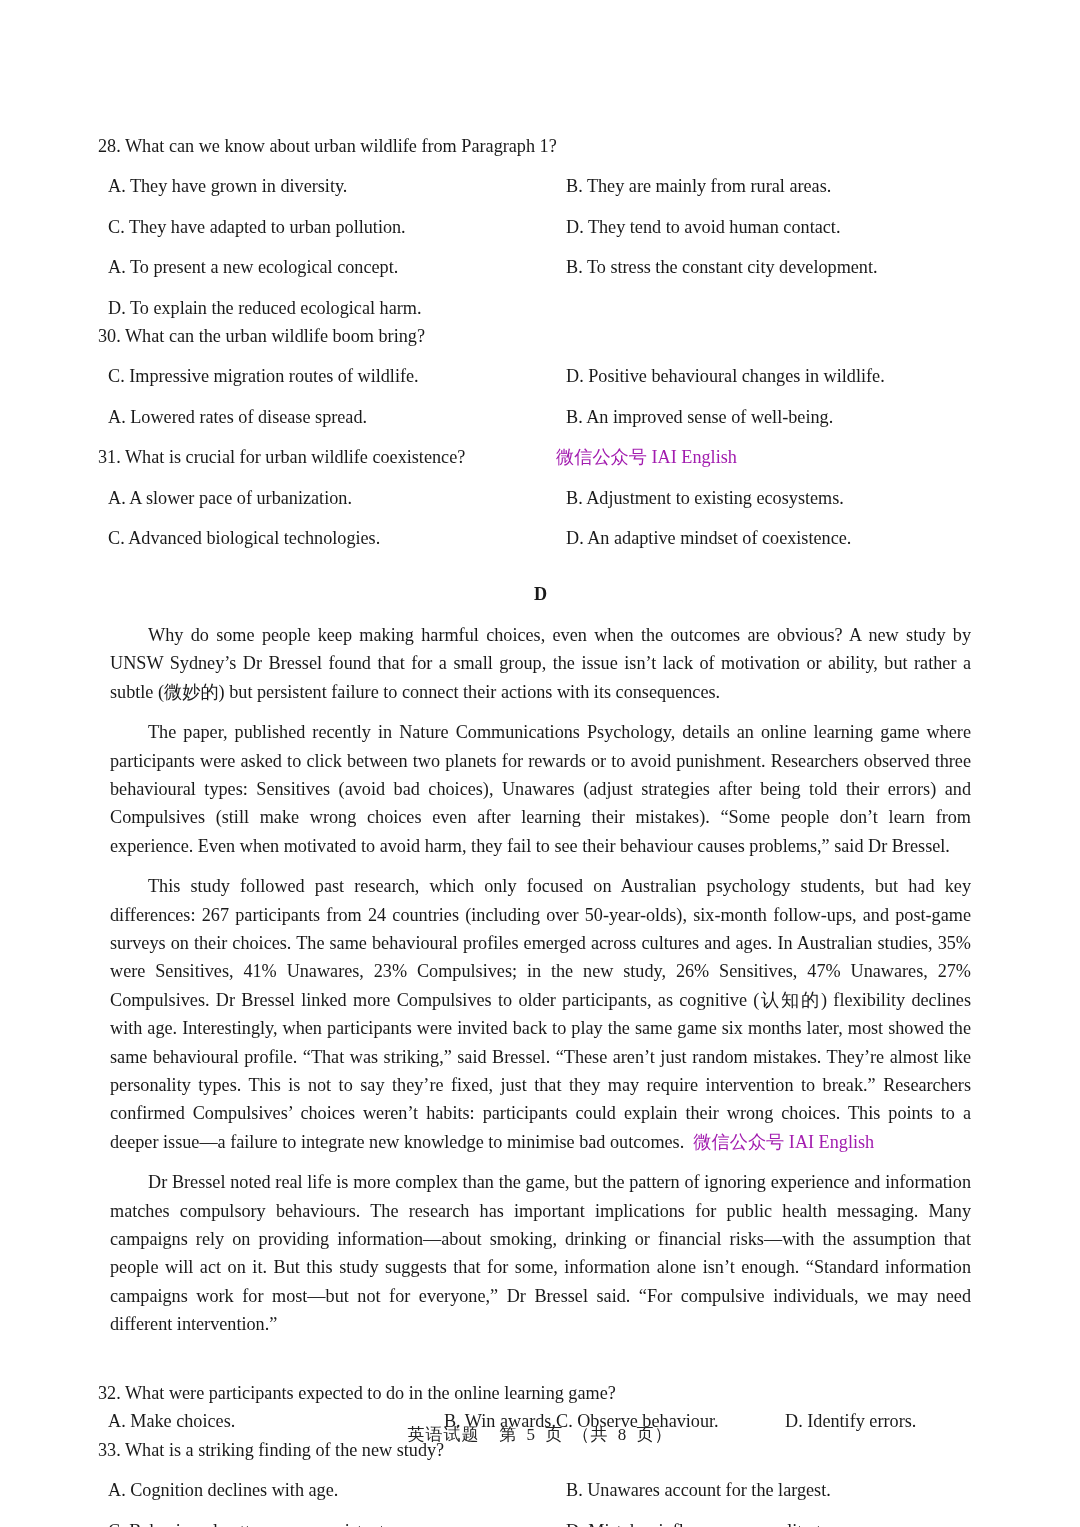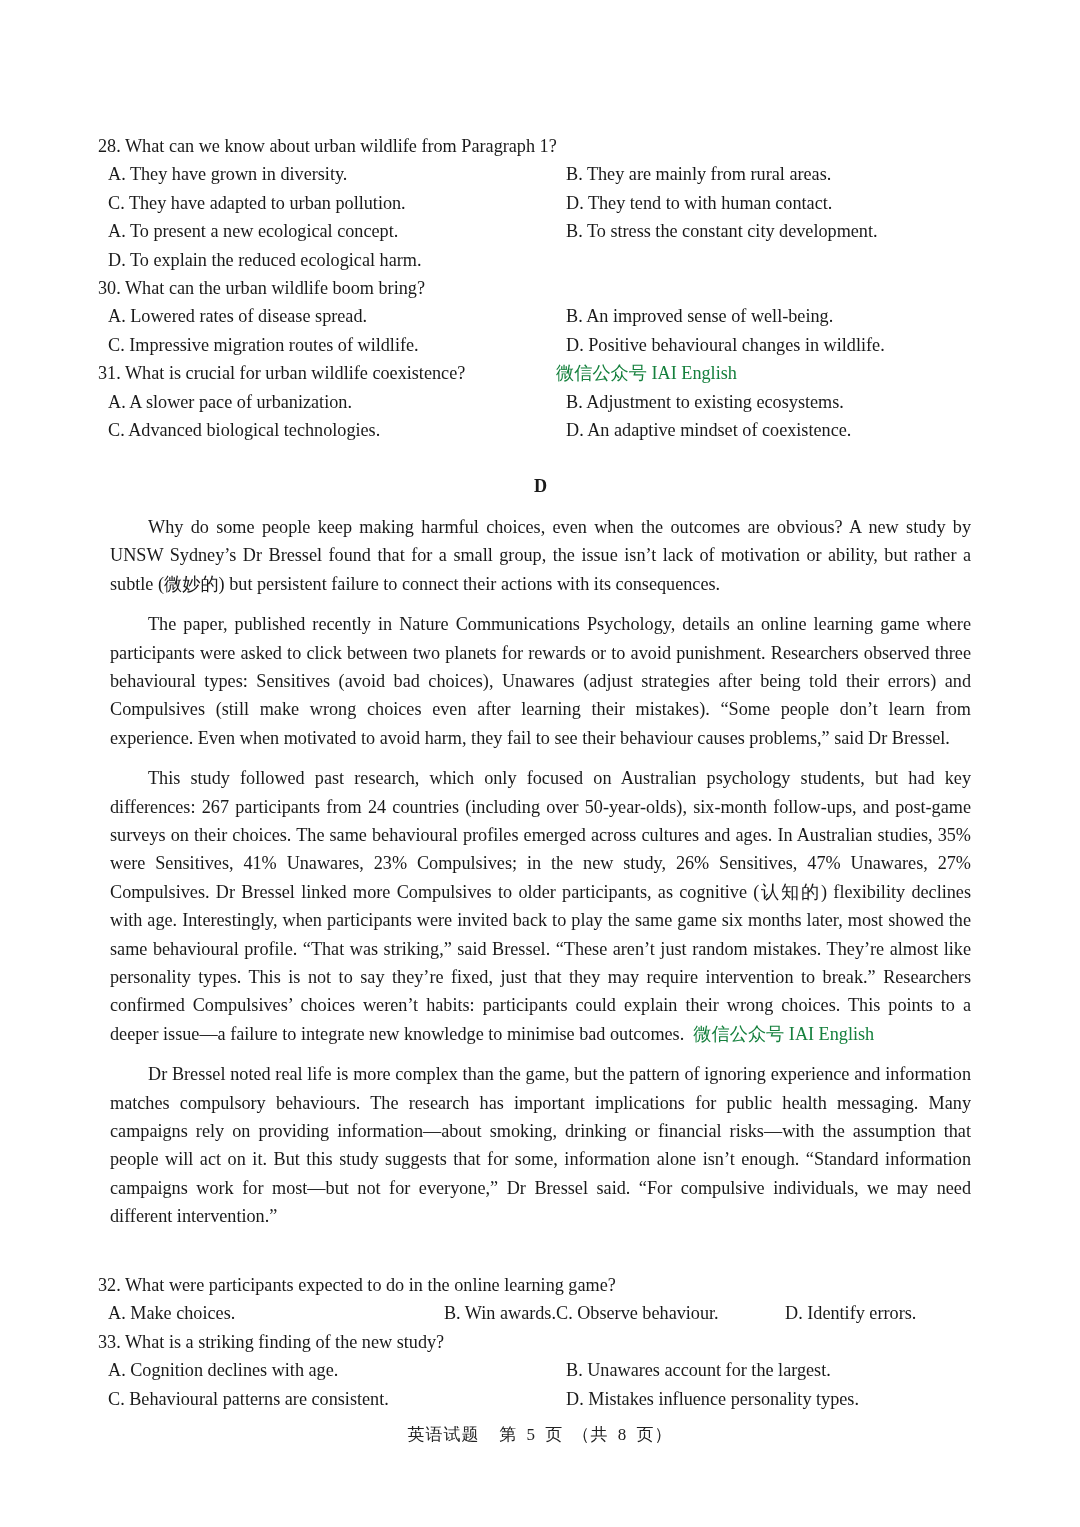--- a/index.html
+++ b/index.html
@@ -4,76 +4,76 @@
 <style>
   html, body { margin: 0; padding: 0; background: #ffffff; }
   body {
     width: 1080px; height: 1527px; position: relative; overflow: hidden;
     font-family: "Liberation Serif", "DejaVu Serif", serif;
     color: #1a1a1a;
   }
   .page { position: absolute; left: 98px; top: 132px; width: 885px; }
   .line { font-size: 18.2px; line-height: 28.4px; white-space: nowrap; }
   .q { }
-  .opts2 { display: flex; font-size: 18.2px; line-height: 28.4px; white-space: nowrap; }
+  .opts2 { display: flex; font-size: 18.2px; line-height: 28.4px; white-space: nowrap; margin-top: 12px; }
   .opts2 .o { padding-left: 10px; }
   .opts2 .col1 { width: 448px; }
   .opts4 { display: flex; font-size: 18.2px; line-height: 28.4px; white-space: nowrap; }
   .opts4 .o { padding-left: 10px; }
   .opts4 .c1 { width: 219px; }
   .opts4 .c2 { width: 229px; padding-left: 0; text-align: right; }
   .opts4 .c3 { width: 229px; padding-left: 0; }
   .opts4 .c4 { padding-left: 0; }
   .section-letter { text-align: center; font-weight: bold; font-size: 18.2px; line-height: 28.4px; margin-top: 28px; }
   .para { font-size: 18.2px; line-height: 28.4px; text-align: justify; text-indent: 38px; margin: 12px; }
   .gap { height: 28.4px; }
   .footer {
     position: absolute; top: 1423px; left: 0; width: 1080px; text-align: center;
     font-size: 17px; letter-spacing: 1px; color: #222;
   }
   .footer span { margin: 10px 2px; }
-  .wx { color: #15803d; }
+  .wx { color: #a21caf; }
 </style>
 </head>
 <body>
 
 <div class="page">
 
   <div class="line q">
     <span>28.</span>
     <span>What can we know about urban wildlife from Paragraph 1?</span>
   </div>
   <div class="opts2">
     <div class="o col1">A. They have grown in diversity.</div>
     <div class="o">B. They are mainly from rural areas.</div>
   </div>
   <div class="opts2">
     <div class="o col1">C. They have adapted to urban pollution.</div>
-    <div class="o">D. They tend to with human contact.</div>
+    <div class="o">D. They tend to avoid human contact.</div>
   </div>
 
   <div class="opts2">
     <div class="o col1">A. To present a new ecological concept.</div>
     <div class="o">B. To stress the constant city development.</div>
   </div>
   <div class="opts2">
     <div class="o">D. To explain the reduced ecological harm.</div>
   </div>
 
   <div class="line q">
     <span>30.</span>
     <span>What can the urban wildlife boom bring?</span>
   </div>
   <div class="opts2">
+    <div class="o col1">C. Impressive migration routes of wildlife.</div>
+    <div class="o">D. Positive behavioural changes in wildlife.</div>
+  </div>
+  <div class="opts2">
     <div class="o col1">A. Lowered rates of disease spread.</div>
     <div class="o">B. An improved sense of well-being.</div>
-  </div>
-  <div class="opts2">
-    <div class="o col1">C. Impressive migration routes of wildlife.</div>
-    <div class="o">D. Positive behavioural changes in wildlife.</div>
   </div>
 
   <div class="opts2">
     <div class="col1">
       <span>31.</span>
       <span>What is crucial for urban wildlife coexistence?</span>
     </div>
     <div class="o wx">微信公众号 IAI English</div>
   </div>
   <div class="opts2">

